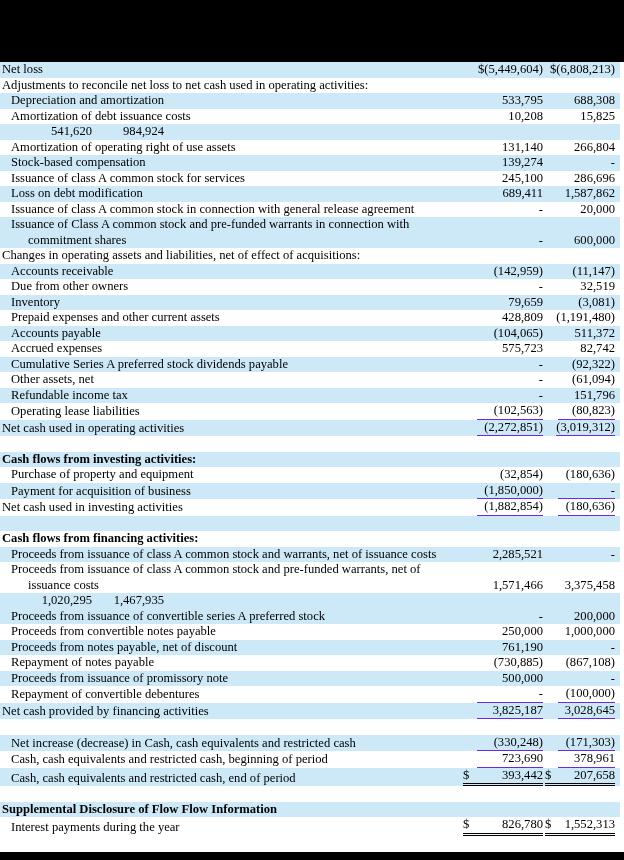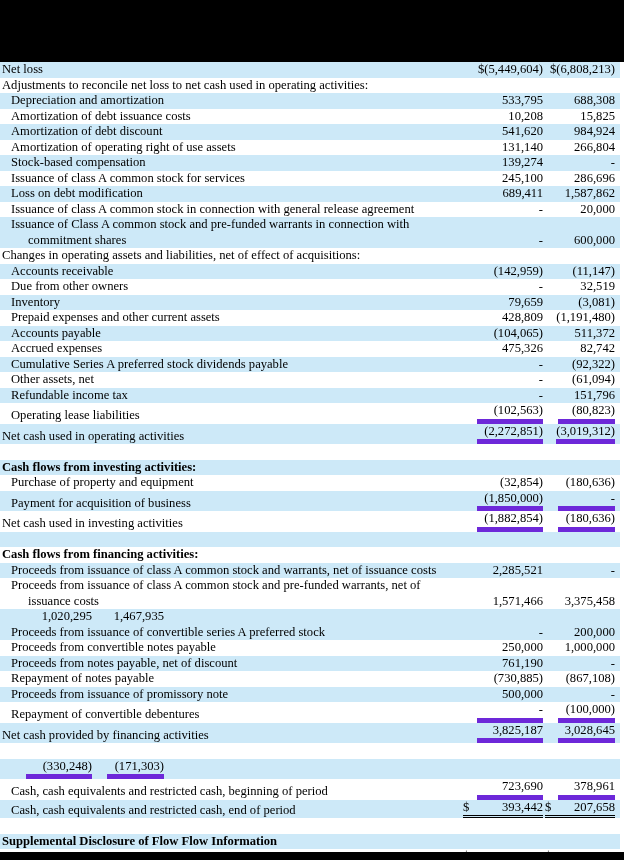--- a/index.html
+++ b/index.html
@@ -25,21 +25,21 @@
   .cell{flex:0 0 auto;display:flex;justify-content:flex-end;}
   .c1{width:90px;}
   .c2{width:72px;font-family:Liberation Serif, serif;}
   .box{display:flex;white-space:nowrap;align-items:flex-end;}
   .b1{min-width:66px;align-items:center;}
   .b2{min-width:57px;}
   .b1.has-cur{min-width:80px;}
   .b2.has-cur{min-width:70px;}
   .amt{margin-left:auto;}
   .cur{margin-right:4px;}
-  .u-single{border-bottom:5px solid #6d28d9;}
+  .u-single{border-bottom:1px solid #6d28d9;}
   .u-double{border-bottom:3px double #000;}
 </style>
 </head>
 <body>
 
 <div class="top-band"></div>
 <div class="table" id="cash-flow-table">
     <div class="row blue">
       <div class="label"><span>Net loss</span></div>
       <div class="cell c1">
@@ -76,21 +76,20 @@
           <span class="amt">10,208</span>
         </div>
       </div>
       <div class="cell c2">
         <div class="box b2">
           <span class="amt">15,825</span>
         </div>
       </div>
     </div>
     <div class="row blue">
-      <div class="label ind1"><span>Amortization of debt discount</span></div>
       <div class="cell c1">
         <div class="box b1">
           <span class="amt">541,620</span>
         </div>
       </div>
       <div class="cell c2">
         <div class="box b2">
           <span class="amt">984,924</span>
         </div>
       </div>
@@ -238,21 +237,21 @@
       <div class="cell c2">
         <div class="box b2">
           <span class="amt">511,372</span>
         </div>
       </div>
     </div>
     <div class="row white">
       <div class="label ind1"><span>Accrued expenses</span></div>
       <div class="cell c1">
         <div class="box b1">
-          <span class="amt">475,326</span>
+          <span class="amt">575,723</span>
         </div>
       </div>
       <div class="cell c2">
         <div class="box b2">
           <span class="amt">82,742</span>
         </div>
       </div>
     </div>
     <div class="row blue">
       <div class="label ind1"><span>Cumulative Series A preferred stock dividends payable</span></div>
@@ -490,20 +489,21 @@
         </div>
       </div>
       <div class="cell c2">
         <div class="box b2 u-single">
           <span class="amt">3,028,645</span>
         </div>
       </div>
     </div>
     <div class="row white"></div>
     <div class="row blue">
+      <div class="label ind1"><span>Net increase (decrease) in Cash, cash equivalents and restricted cash</span></div>
       <div class="cell c1">
         <div class="box b1 u-single">
           <span class="amt">(330,248)</span>
         </div>
       </div>
       <div class="cell c2">
         <div class="box b2 u-single">
           <span class="amt">(171,303)</span>
         </div>
       </div>

